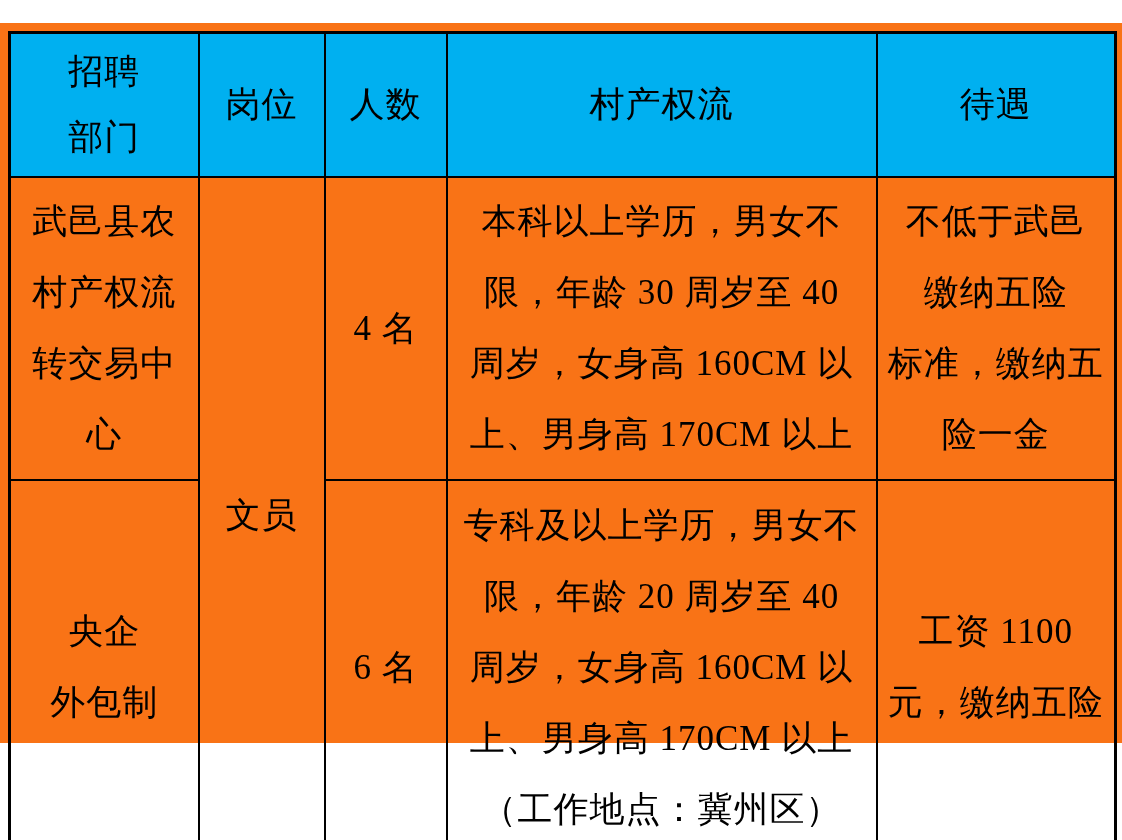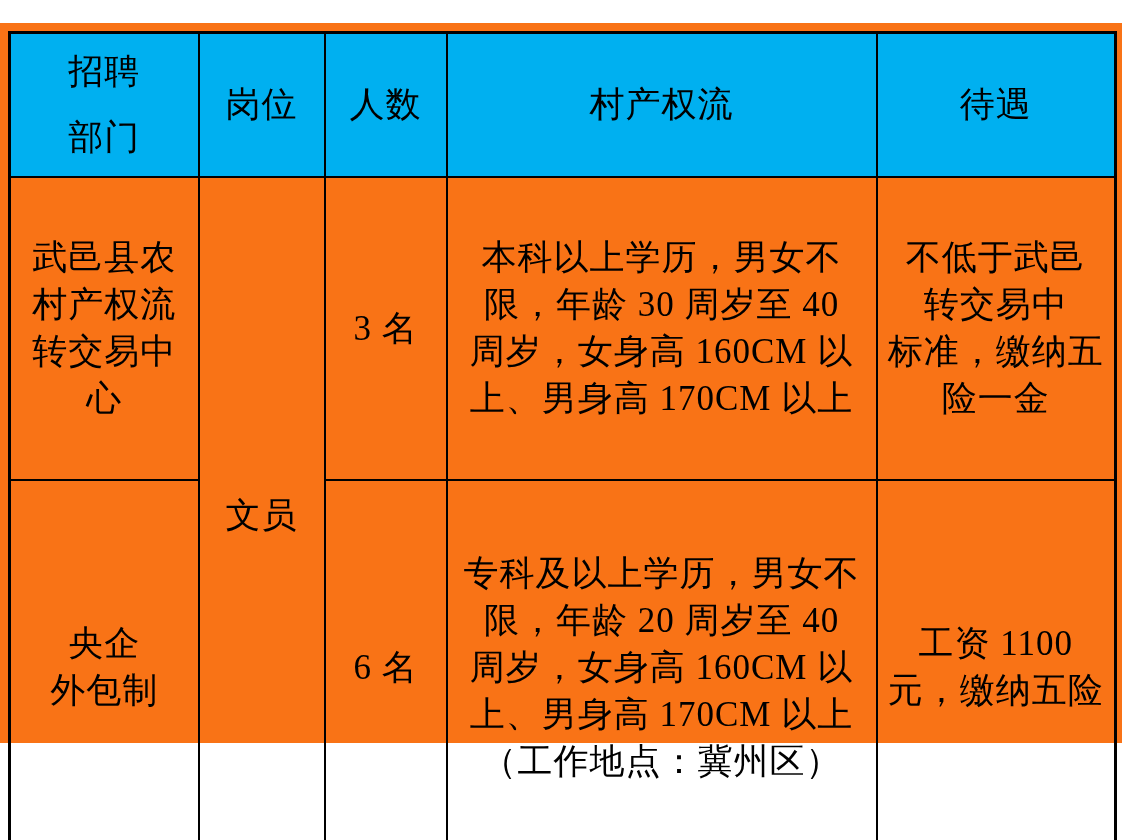--- a/index.html
+++ b/index.html
@@ -33,21 +33,21 @@
   table.recruit col.c3 { width: 122px; }
   table.recruit col.c4 { width: 430px; }
   table.recruit col.c5 { width: 239px; }
 
   table.recruit th, table.recruit td {
     border: 2px solid #000000;
     text-align: center;
     vertical-align: middle;
     padding: 0 2px;
     font-size: 35px;
-    line-height: 47px;
+    line-height: 71px;
     font-weight: normal;
     white-space: pre-line;
     letter-spacing: 1px;
   }
   table.recruit thead tr { height: 144px; }
   table.recruit thead th {
     background: #00b0f0;
     line-height: 66px;
   }
   table.recruit tr.row-1 { height: 303px; }
@@ -75,27 +75,27 @@
         <th>待遇</th>
       </tr>
     </thead>
     <tbody>
       <tr class="row-1">
         <td>武邑县农
 村产权流
 转交易中
 心</td>
         <td rowspan="2">文员</td>
-        <td>3 名</td>
+        <td>4 名</td>
         <td>本科以上学历，男女不
 限，年龄 30 周岁至 40
 周岁，女身高 160CM 以
 上、男身高 170CM 以上</td>
         <td>不低于武邑
-转交易中
+缴纳五险
 标准，缴纳五
 险一金</td>
       </tr>
       <tr class="row-2">
         <td>央企
 外包制</td>
         <td>6 名</td>
         <td>专科及以上学历，男女不
 限，年龄 20 周岁至 40
 周岁，女身高 160CM 以

